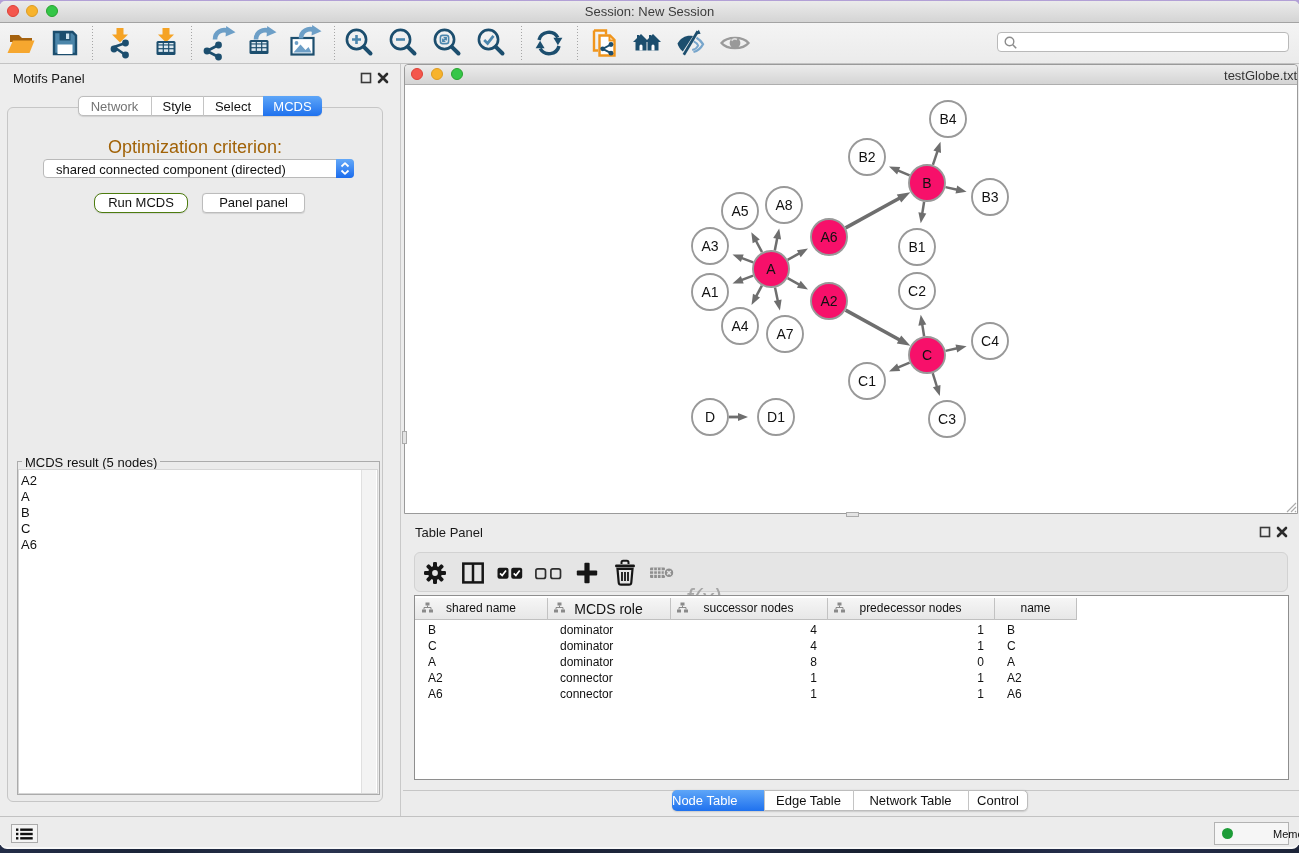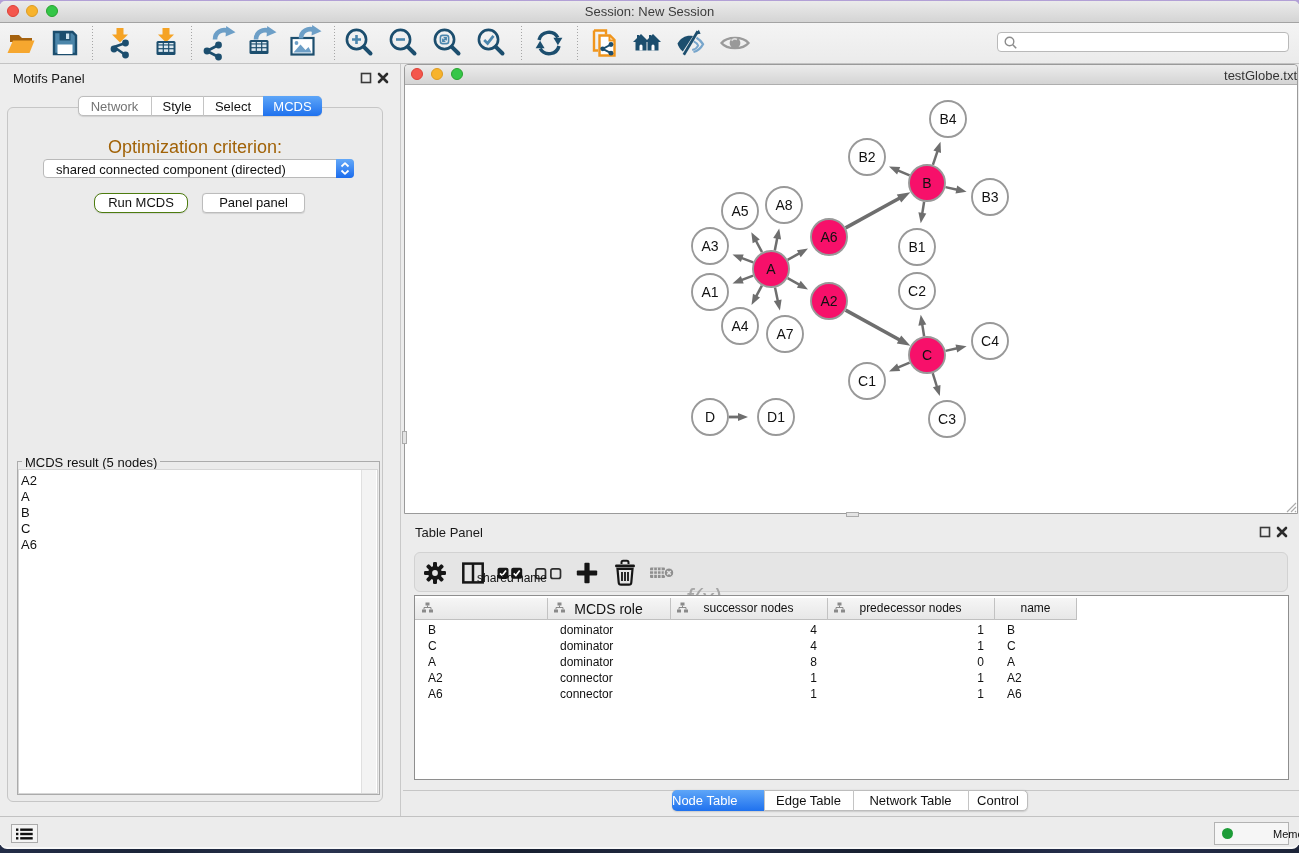--- a/index.html
+++ b/index.html
@@ -270,21 +270,21 @@
 <circle cx="24" cy="16.8" r="4.8" fill="#8f8f8f" stroke="#e5e5e5" stroke-width="1.1"></circle>
 <path d="M22.2,15 L25.8,18.6 M25.8,15 L22.2,18.6" stroke="#e5e5e5" stroke-width="1.5"></path>
   </svg>
 <div class="abs" style="left:686px;top:584px;font-family:Liberation Sans, sans-serif;font-style:italic;font-size:25px;color:#a6a6a6">f(x)</div>
 <div class="abs" style="left:414px;top:595px;width:875px;height:185px;background:#fff;border:1px solid #8e8e8e"></div>
 <div class="abs" style="left:415px;top:598px;width:662px;height:22px;background:linear-gradient(#f6f6f6,#e7e7e7);border-bottom:1px solid #c0c0c0;border-right:1px solid #c0c0c0"></div>
 <div class="abs" style="left:547px;top:598px;width:1px;height:22px;background:#c2c2c2"></div>
 <div class="abs" style="left:670px;top:598px;width:1px;height:22px;background:#c2c2c2"></div>
 <div class="abs" style="left:827px;top:598px;width:1px;height:22px;background:#c2c2c2"></div>
 <div class="abs" style="left:994px;top:598px;width:1px;height:22px;background:#c2c2c2"></div>
-<div class="abs" style="left:415px;top:571px;width:132px;text-align:right;font-size:12px;color:#111">shared name</div>
+<div class="abs" style="left:415px;top:601px;width:132px;text-align:center;font-size:12px;color:#111">shared name</div>
 <div class="abs" style="left:422px;top:602px">
     <svg width="11" height="11" viewBox="0 0 11 11">
       <g fill="#8a8a8a">
         <rect x="3.5" y="0.5" width="4" height="3"></rect>
         <rect x="0" y="7.5" width="4" height="3"></rect>
         <rect x="7" y="7.5" width="4" height="3"></rect>
       </g>
       <path d="M5.5,3.5 v2 M2,7.5 v-2 h7 v2" stroke="#8a8a8a" fill="none"></path>
     </svg>
   </div>

